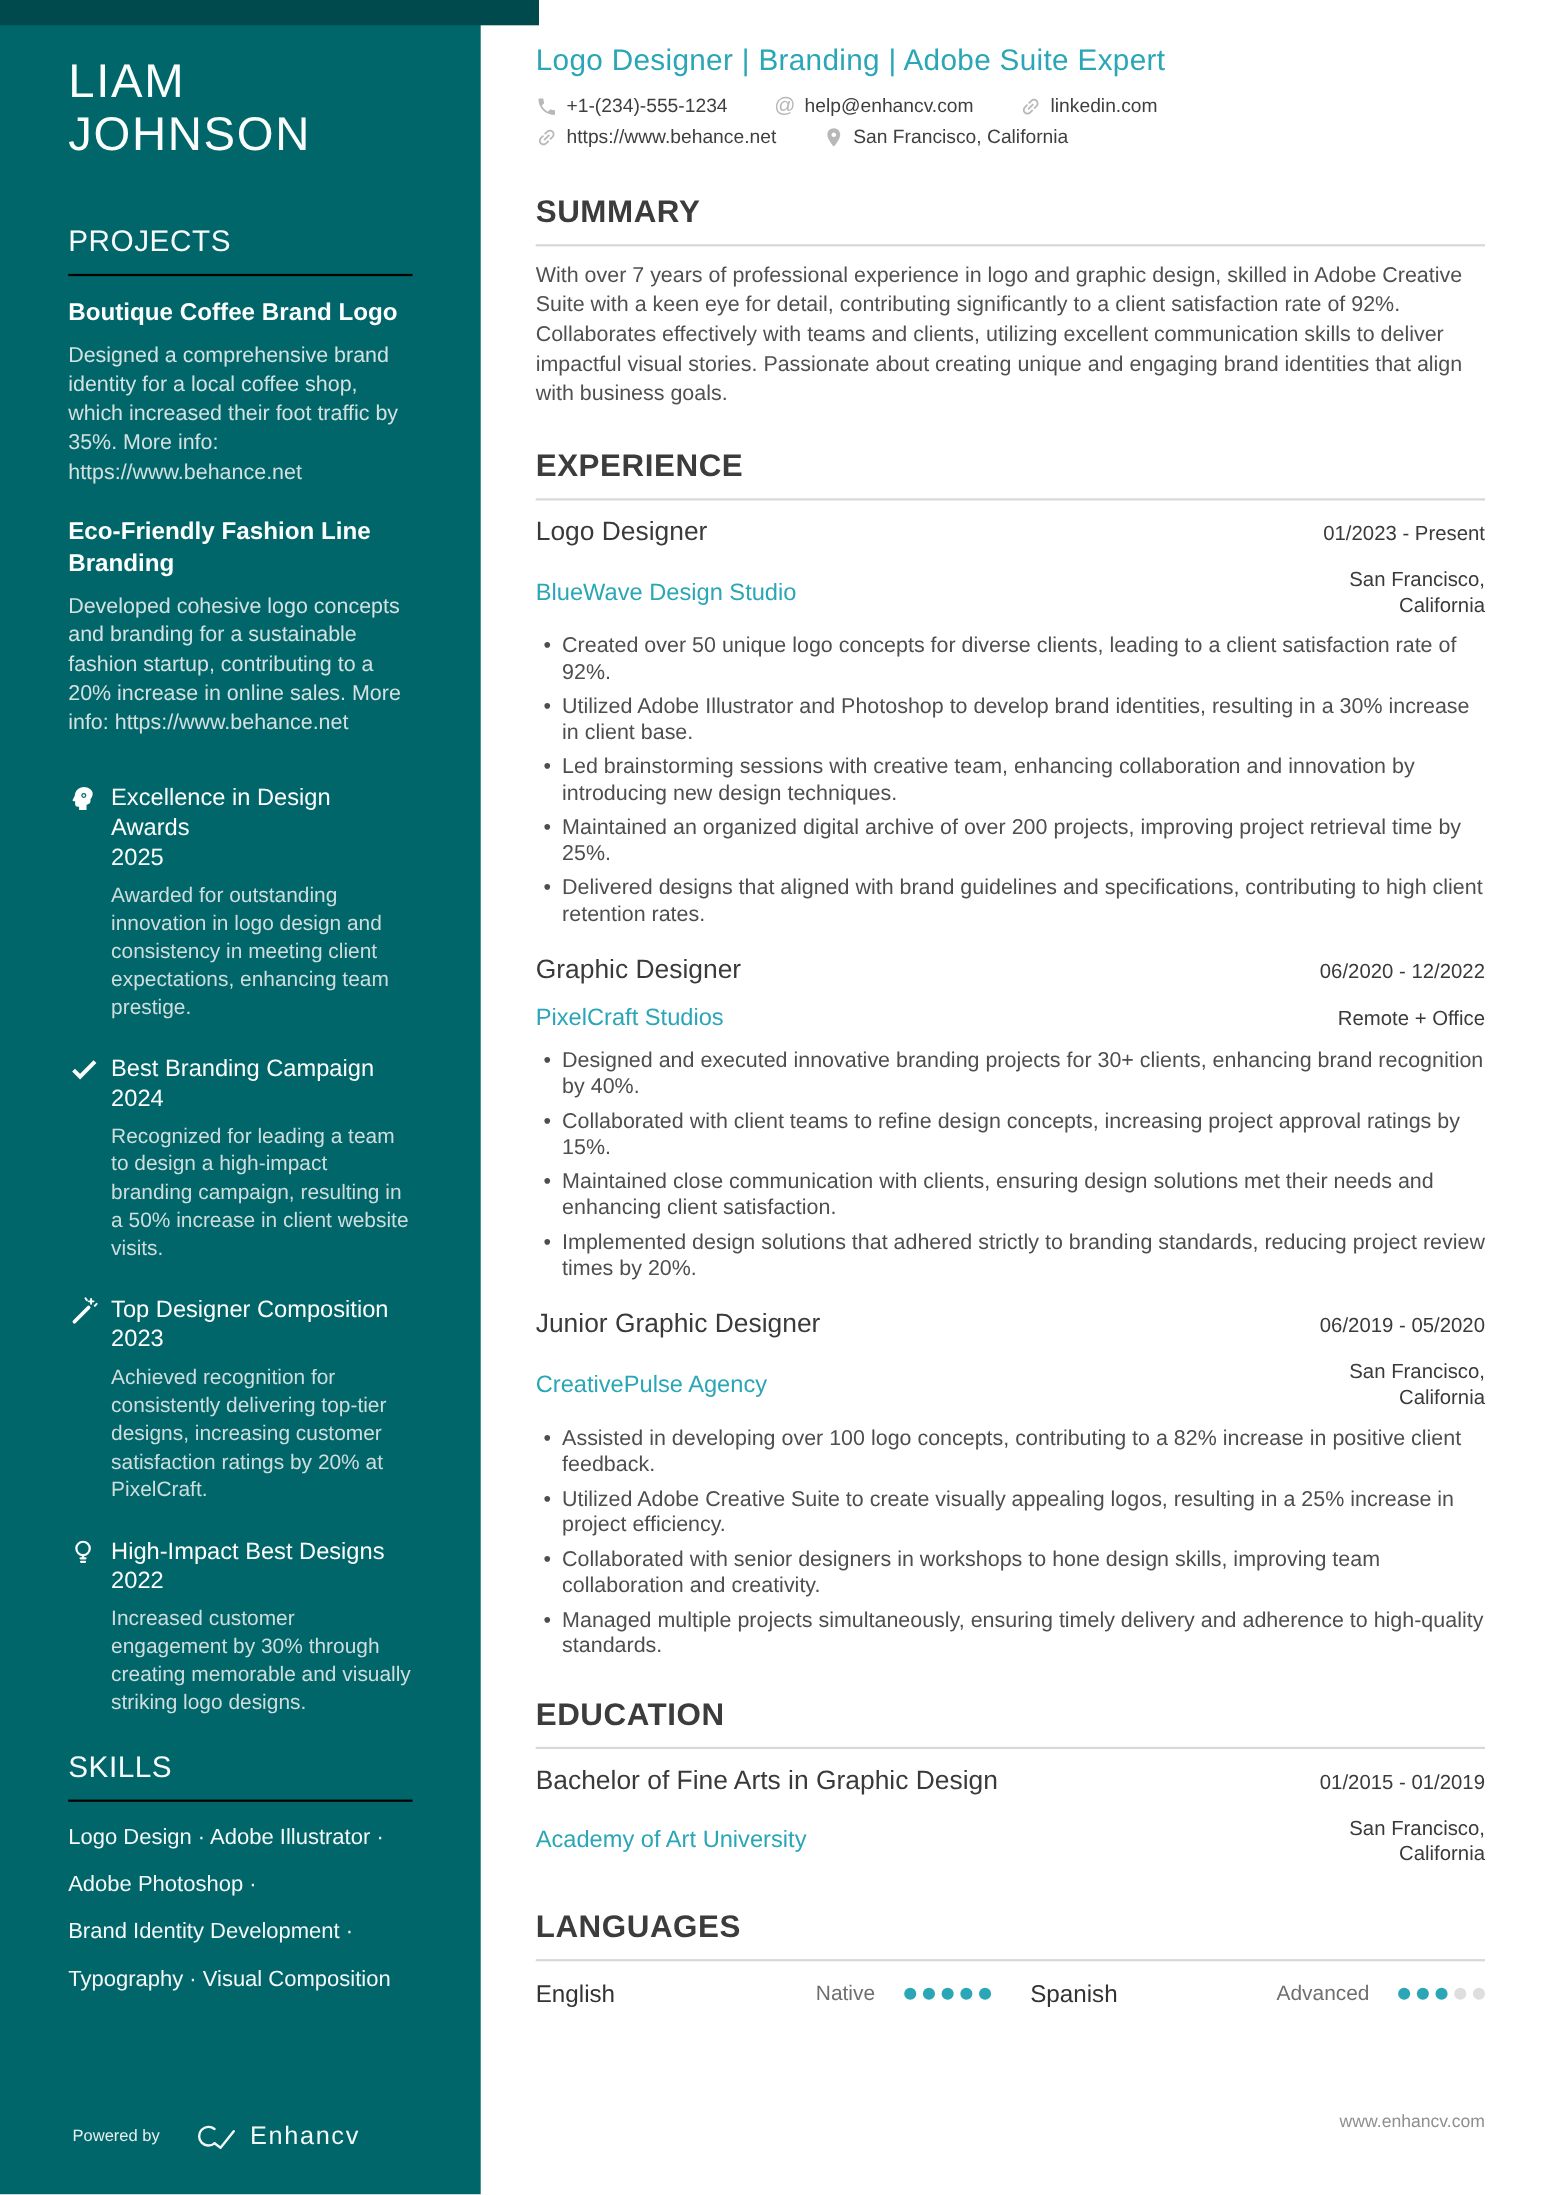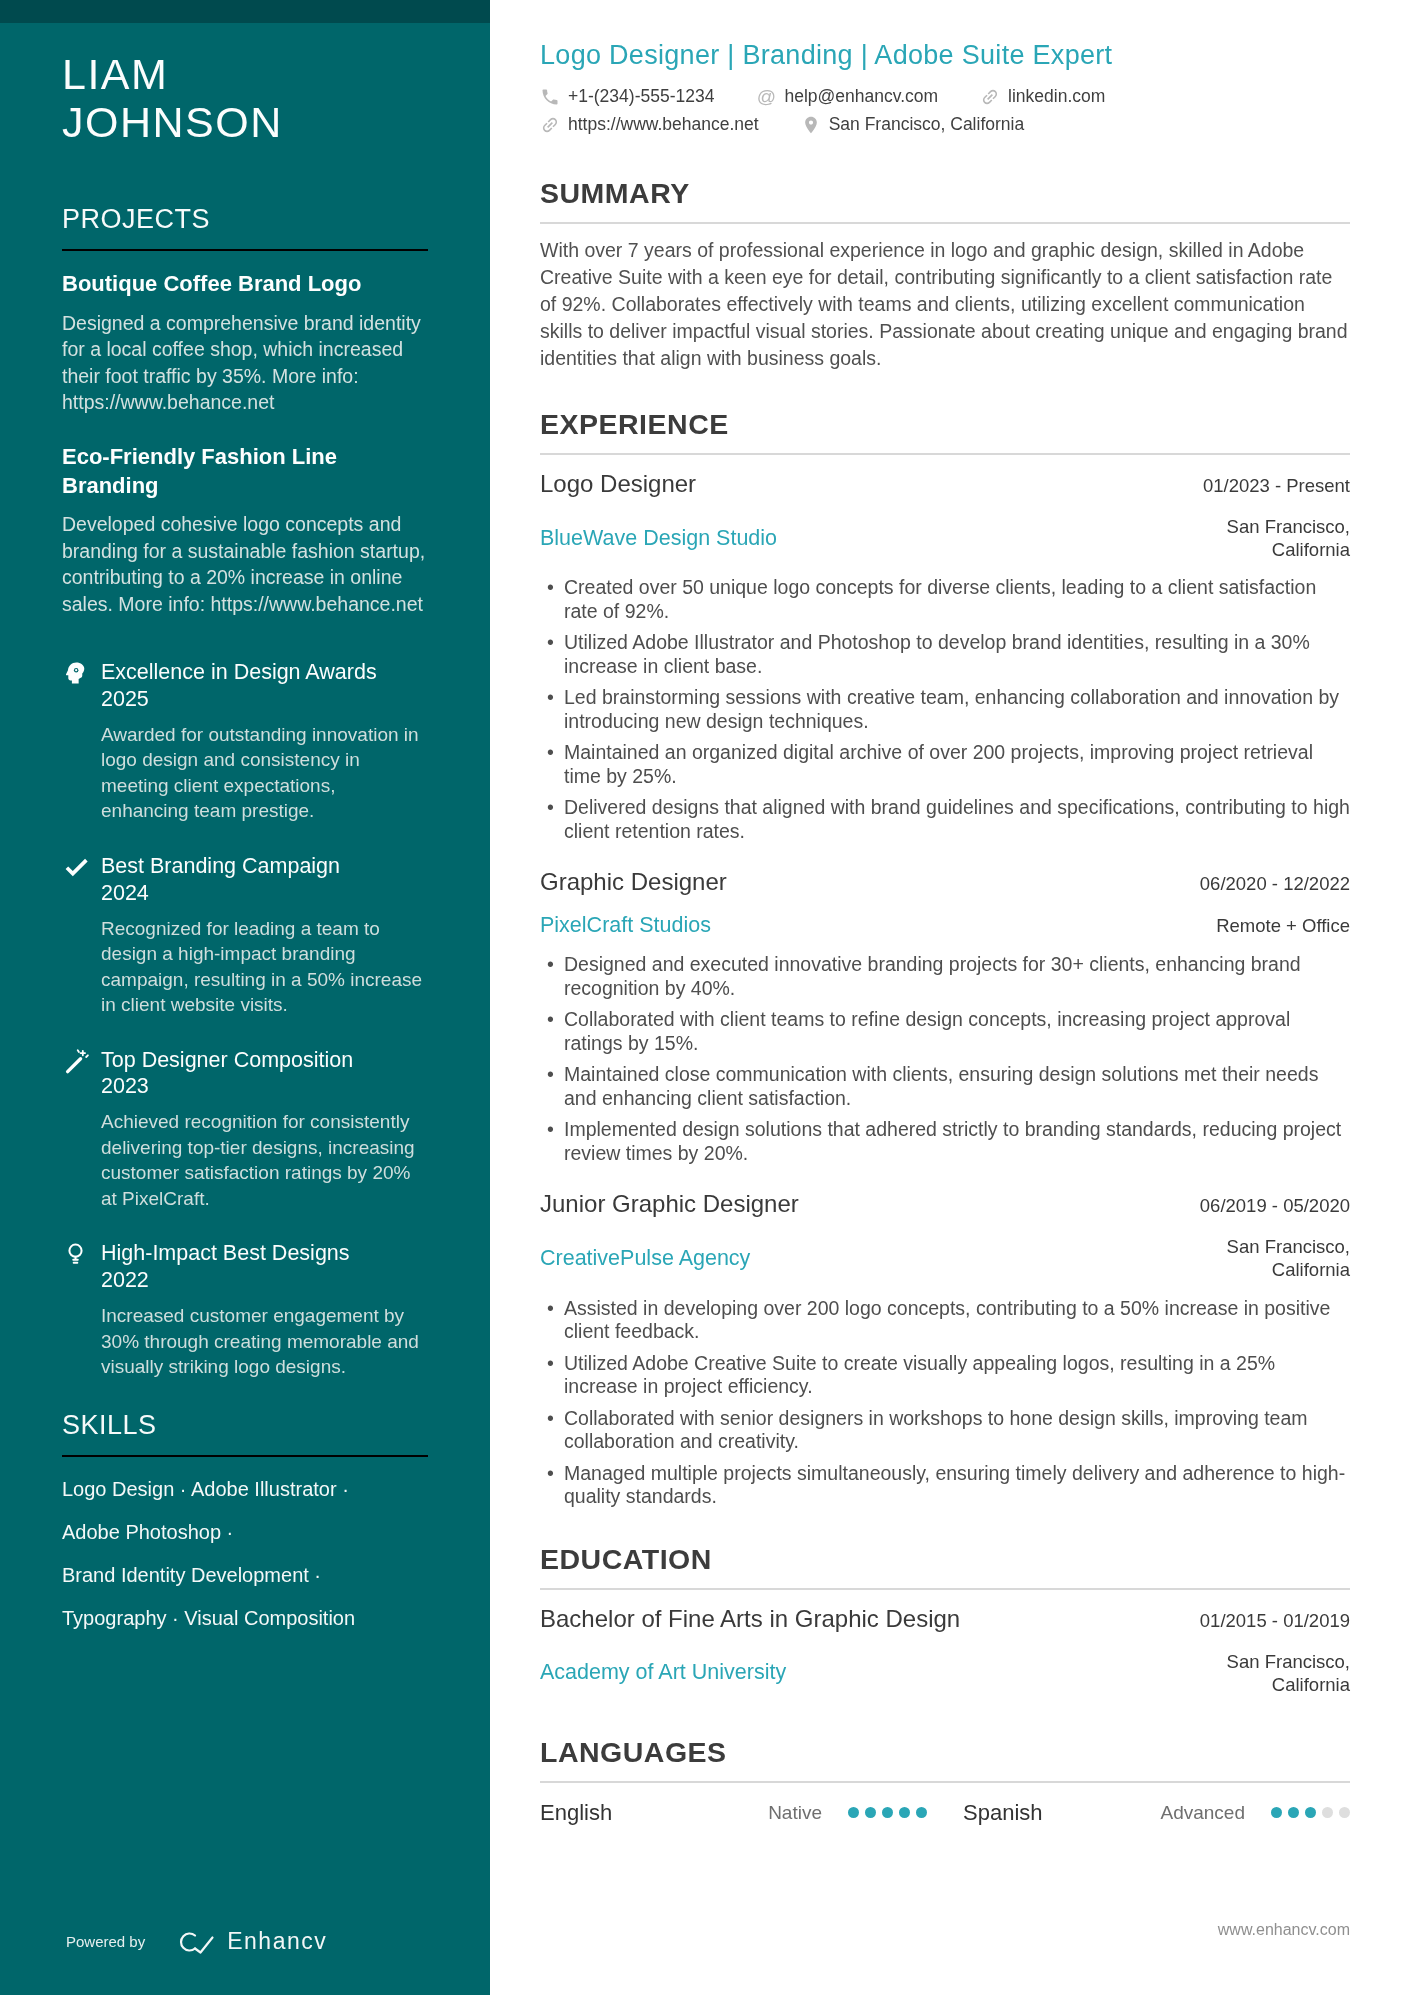--- a/index.html
+++ b/index.html
@@ -1,20 +1,20 @@
 <!DOCTYPE html>
 <html><head>
 <meta charset="utf-8">
 <style>
   html,body{margin:0;padding:0;}
   body{width:1410px;height:1995px;background:#ffffff;font-family:"Liberation Sans",sans-serif;position:relative;overflow:hidden;}
   .page{display:flex;width:1410px;height:1995px;}
 
   
-  .sidebar{width:490px;flex:none;background:#00666A;color:#fff;position:relative;padding:50px 62px 0 62px;box-sizing:border-box;}
+  .sidebar{width:437px;flex:none;background:#00666A;color:#fff;position:relative;padding:50px 62px 0 62px;box-sizing:border-box;}
   .topbar{position:absolute;top:0;left:0;width:490px;height:23px;background:#004A4E;}
   .name{font-size:43px;font-weight:500;line-height:1.12;letter-spacing:1.5px;color:#FBFDFD;}
   .side-section{margin-top:58px;}
   .side-heading{font-size:27px;font-weight:400;letter-spacing:.5px;color:#F6FAFA;padding-bottom:14px;border-bottom:2px solid #000000;margin-top:16px;}
   .proj-item{margin-top:19px;}
   .proj-item + .proj-item{margin-top:27px;}
   .proj-title{font-size:22px;font-weight:700;line-height:1.3;color:#FDFEFE;}
   .proj-desc{margin-top:11px;font-size:19.5px;line-height:26.5px;color:#D3E1E0;}
   .ach-list{margin-top:4px;}
   .ach-item{display:flex;margin-top:29px;}
@@ -273,21 +273,21 @@
       <div class="job">
         <div class="row-head">
           <span class="job-title">Junior Graphic Designer</span>
           <span class="job-dates">06/2019 - 05/2020</span>
         </div>
         <div class="row-sub">
           <span class="job-company">CreativePulse Agency</span>
           <span class="job-location">San Francisco, California</span>
         </div>
         <ul class="bullets">
-          <li>Assisted in developing over 200 logo concepts, contributing to a 50% increase in positive client feedback.</li>
+          <li>Assisted in developing over 100 logo concepts, contributing to a 82% increase in positive client feedback.</li>
           <li>Utilized Adobe Creative Suite to create visually appealing logos, resulting in a 25% increase in project efficiency.</li>
           <li>Collaborated with senior designers in workshops to hone design skills, improving team collaboration and creativity.</li>
           <li>Managed multiple projects simultaneously, ensuring timely delivery and adherence to high-quality standards.</li>
         </ul>
       </div>
     </section>
 
     <section class="section edu-section">
       <div class="sec-heading">EDUCATION</div>
       <div class="job">

